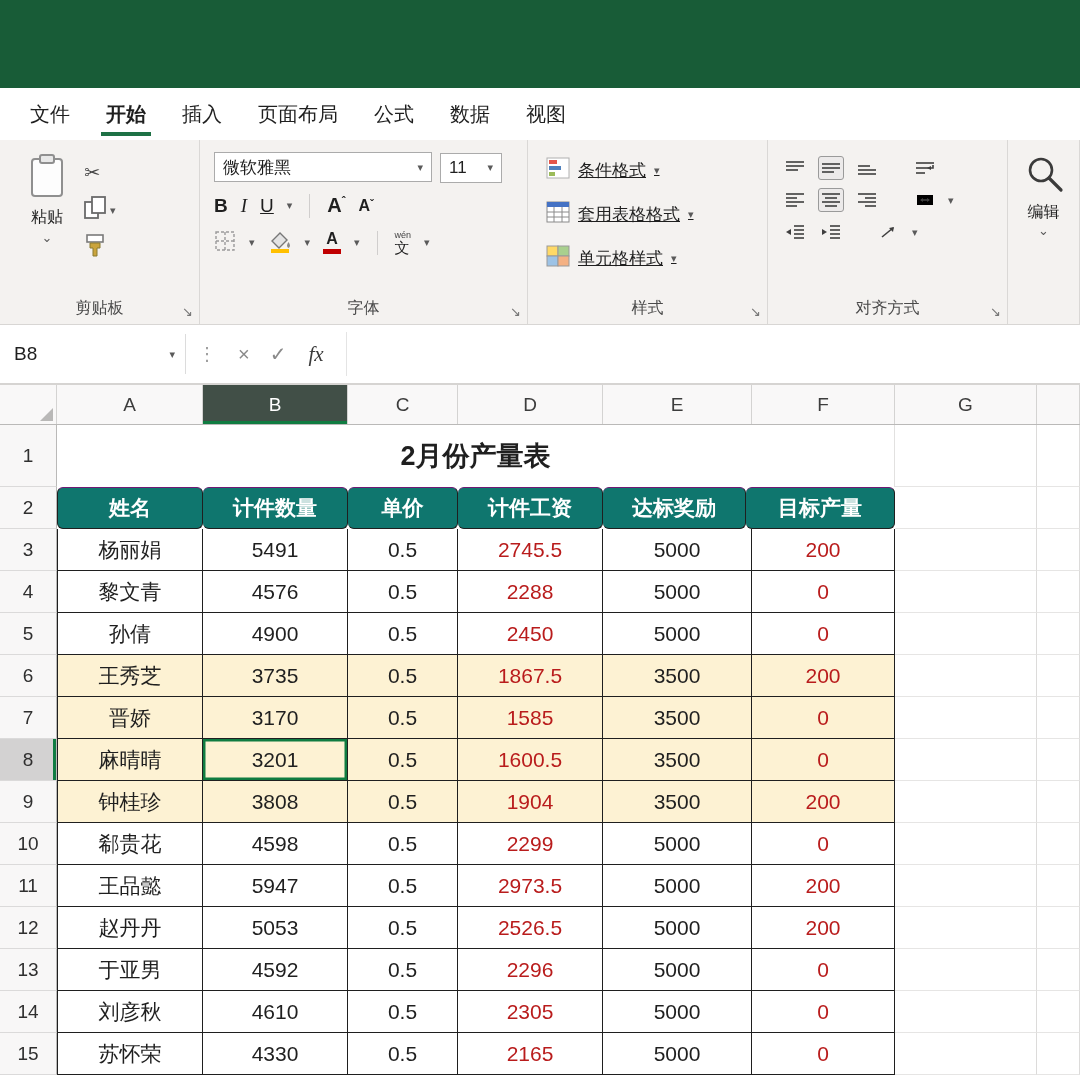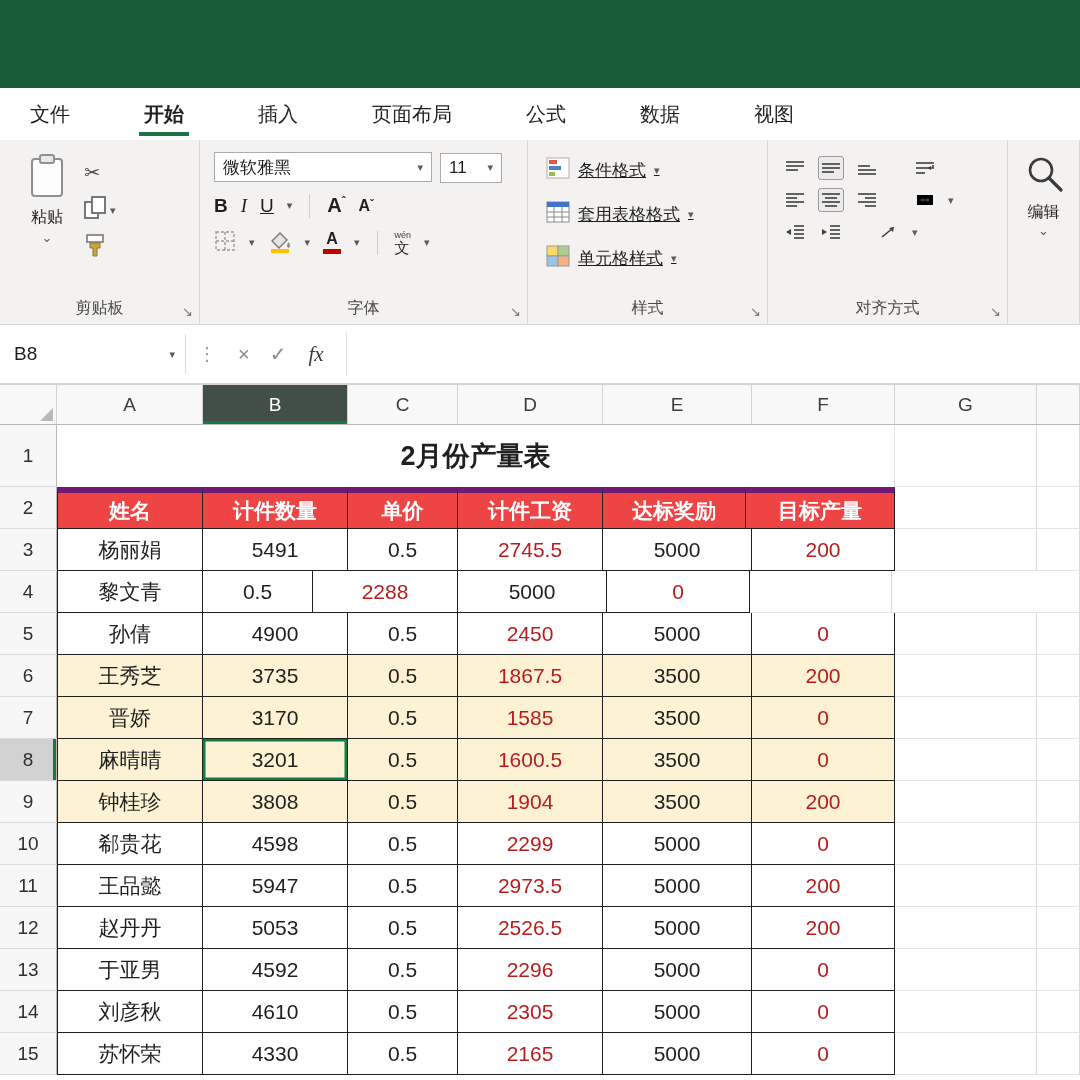--- a/index.html
+++ b/index.html
@@ -4,21 +4,21 @@
 <style>
   * { box-sizing: border-box; margin: 0; padding: 0; }
   html,body { width:1080px; height:1080px; overflow:hidden; background:#fff;
     font-family:"Liberation Sans","DejaVu Sans",sans-serif; color:#1f1f1f; }
 
   
   .titlebar { height:88px; background:#185c37; }
 
   
   .tabrow { height:52px; background:#fff; display:flex; align-items:stretch;
-    padding-left:30px; gap:74px; font-size:20px; }
+    padding-left:30px; gap:36px; font-size:20px; }
   .tab { display:flex; align-items:center; position:relative; cursor:default; }
   .tab.active { font-weight:700; }
   .tab.active::after { content:""; position:absolute; left:-5px; right:-5px; bottom:4px;
     height:4px; background:#1e7145; }
 
   
   .ribbon { height:185px; background:#f4f2f0; display:flex; border-bottom:1px solid #d8d6d4; }
   .group { position:relative; border-right:1px solid #dad8d6; height:100%; }
   .group-label { position:absolute; bottom:5px; left:0; right:0; text-align:center;
     font-size:16px; color:#4a4a4a; }
@@ -95,21 +95,21 @@
   .sheet-row { height:42px; display:flex; }
   .r-title { height:62px; }
   .cell { display:flex; align-items:center; justify-content:center; font-size:21px; }
   .rowhead { width:57px; background:#f8f7f7; border-right:1px solid #bab9b8;
     border-bottom:1px solid #dbdada; font-size:19px; color:#2f2f2f; }
   .body { border-right:1px solid #1f1f1f; border-bottom:1px solid #1f1f1f;
     position:relative; background:#fff; }
   .body.first { border-left:1px solid #1f1f1f; }
   .gcell { border-right:1px solid #dcdbda; border-bottom:1px solid #e6e5e4; background:#fff; }
   .title-cell { width:838px; font-size:27px; font-weight:700; border-right:1px solid #e2e1e0; }
-  .ghead { background:#ef4444; color:#fff; font-weight:600; border-top:6px solid #701a75; }
+  .ghead { background:#0f766e; color:#fff; font-weight:600; border-top:1px solid #701a75;border-radius:6px; }
   .band .body { background:#fdf2d3; }
   .red { color:#b91c1c; }
 
   .sel-cell { box-shadow:inset 0 0 0 2.5px #107c41; z-index:2; }
   .sel-rowhead { background:#d3d2d2; box-shadow:inset -3px 0 0 #107c41; }
 
   svg.alico line, svg.alico path { stroke:#3f3f3f; stroke-width:1.6; fill:none; }
   svg.alico polygon { fill:#3f3f3f; }
 </style>
 </head>
@@ -425,20 +425,21 @@
     <div class="cell body c-d red">2745.5</div>
     <div class="cell body c-e">5000</div>
     <div class="cell body c-f red">200</div>
     <div class="cell gcell c-g"></div>
     <div class="cell gcell c-fill"></div>
   </div>
 
   <div class="sheet-row">
     <div class="cell rowhead">4</div>
     <div class="cell body first c-a">黎文青</div>
+    <div class="cell body c-b col-qty">4576</div>
     <div class="cell body c-c">0.5</div>
     <div class="cell body c-d red">2288</div>
     <div class="cell body c-e">5000</div>
     <div class="cell body c-f red">0</div>
     <div class="cell gcell c-g"></div>
     <div class="cell gcell c-fill"></div>
   </div>
 
   <div class="sheet-row">
     <div class="cell rowhead">5</div>

